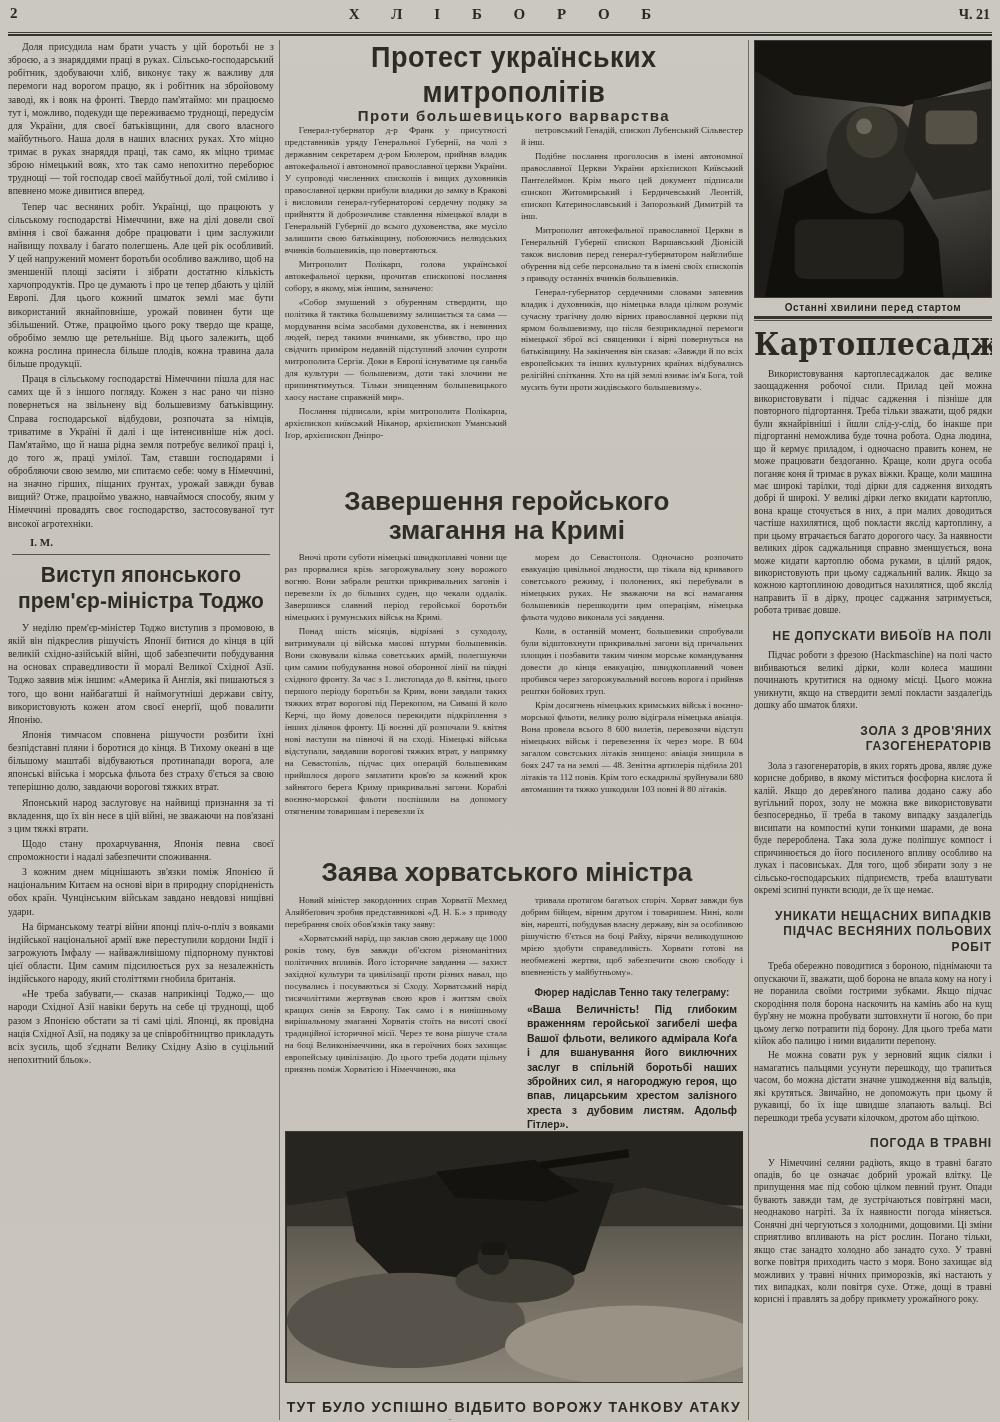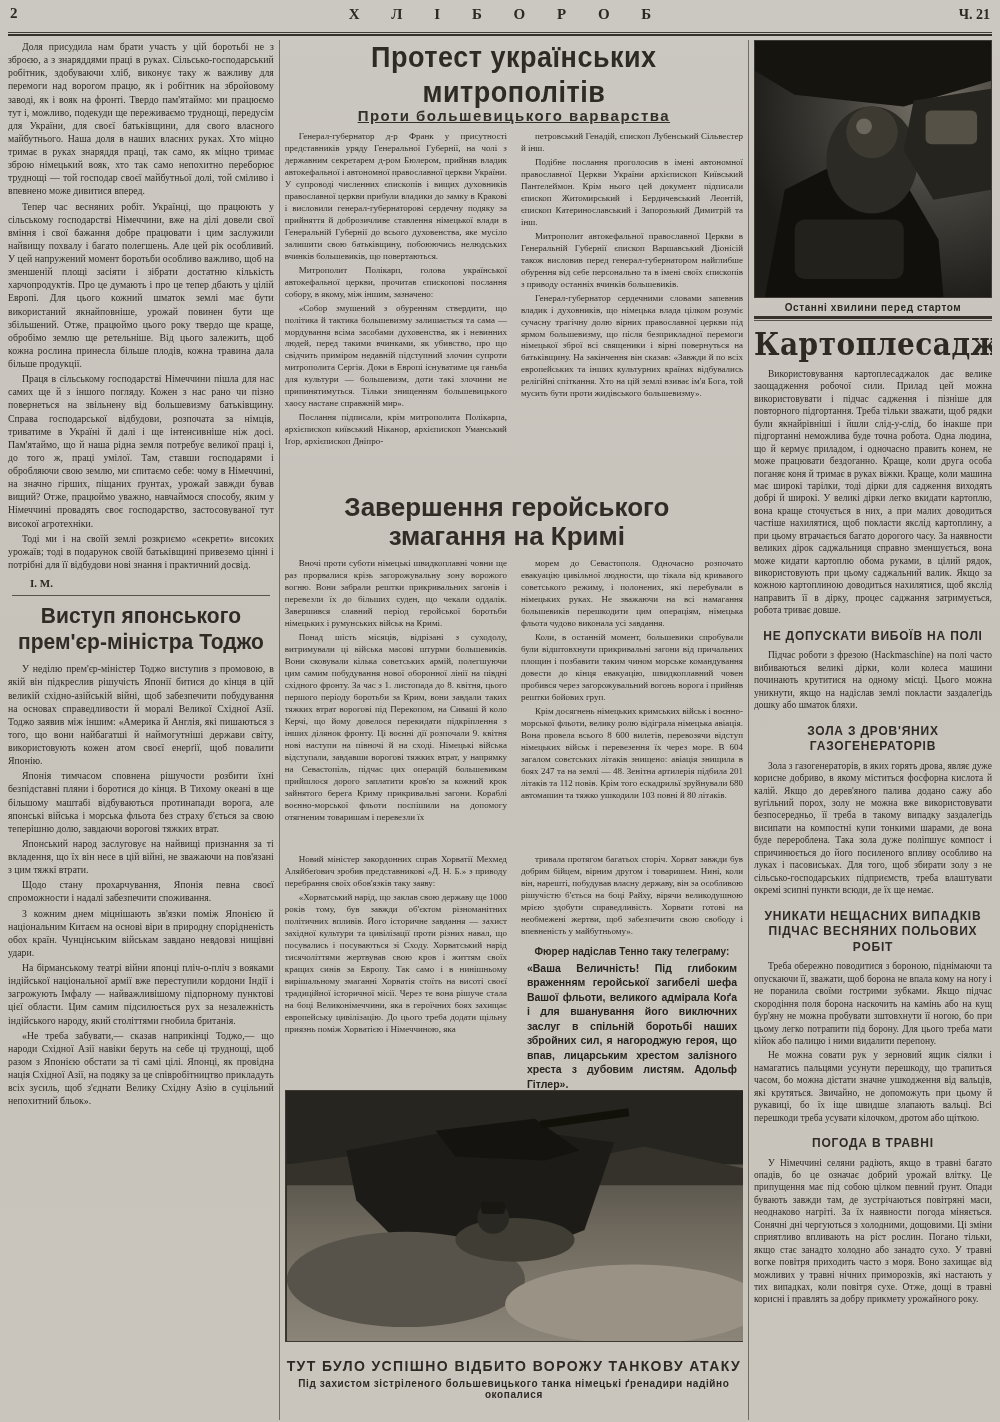--- a/index.html
+++ b/index.html
@@ -28,26 +28,26 @@
   .col-right  .para { font-size:9.5px; line-height:1.31; }
   .signature { font:bold 11px "Liberation Serif",serif; margin:6px 0 4px 22px; }
   
   .headline-left {
     font:bold 21px "Liberation Sans",sans-serif; text-align:center; line-height:1.15;
     margin:8px 2px 10px 2px; color:#2e2c25; transform:scaleY(1.08);
   }
   .h-protest { font:bold 27px "Liberation Sans",sans-serif; text-align:center; letter-spacing:.5px;
     color:#2e2b24; margin:4px 0 1px 0; transform:scaleY(1.12); }
   .h-protest-sub { font:bold 15px "Liberation Sans",sans-serif; text-align:center; letter-spacing:1.5px;
-    color:#33302a; margin-bottom:7px;text-decoration:underline; }
+    color:#33302a; margin-bottom:1px; }
   .h-big { font:bold 26px "Liberation Sans",sans-serif; text-align:center; line-height:1.1;
     color:#302d26; margin:10px 14px 8px 0; }
   .h-kart { font:bold 28px "DejaVu Serif",serif; text-align:center; color:#2d2a23;
     margin:7px 0 7px 0; transform:scaleY(1.1); letter-spacing:.5px; }
-  .sect-head { font:bold 12px "Liberation Sans",sans-serif; text-align:center; letter-spacing:.8px;
+  .sect-head { font:bold 12px "Liberation Sans",sans-serif; text-align:right; letter-spacing:.8px;
     margin:12px 0 5px 0; color:#2e2c26; line-height:1.3; }
   
   .twocol { display:flex; gap:14px; overflow:hidden; }
   .twocol > div { flex:1 1 0; min-width:0; }
   .tc1 { height:352px; } .tc2 { height:296px; } .tc3 { height:236px; }
   
   .rule-thin { border-top:1px solid #55524a; margin:6px 4px; }
   .rule-heavy { border-top:3px solid #35332c; border-bottom:1px solid #55524a; height:5px; margin:3px 0; }
   
   .photo { display:block; border:1px solid #3c3a33; background:#23221f; }
@@ -72,21 +72,20 @@
   </header>
   <div class="mast-rule"></div>
 
   <main class="columns">
 
     <section class="col-left">
       <div>
           <p class="para">Доля присудила нам брати участь у цій боротьбі не з зброєю, а з знаряддями праці в руках. Сільсько-господарський робітник, здобуваючи хліб, виконує таку ж важливу для перемоги над ворогом працю, як і робітник на збройовому заводі, як і вояк на фронті. Твердо пам'ятаймо: ми працюємо тут і, можливо, подекуди ще переживаємо труднощі, передусім для України, для своєї батьківщини, для свого власного майбутнього. Наша доля в наших власних руках. Хто міцно тримає в руках знаряддя праці, так само, як міцно тримає зброю німецький вояк, хто так само непохитно переборює труднощі — той господар своєї майбутньої долі, той сміливо і впевнено може дивитися вперед.</p>
           <p class="para">Тепер час весняних робіт. Українці, що працюють у сільському господарстві Німеччини, вже на ділі довели свої вміння і свої бажання добре працювати і цим заслужили найвищу похвалу і багато полегшень. Але цей рік особливий. У цей напружений момент боротьби особливо важливо, щоб на зменшеній площі засіяти і зібрати достатню кількість харчопродуктів. Про це думають і про це тепер дбають у цілій Европі. Для цього кожний шматок землі має бути використаний якнайповніше, урожай повинен бути ще збільшений. Отже, працюймо цього року твердо ще краще, обробімо землю ще ретельніше. Від цього залежить, щоб кожна рослина принесла більше плодів, кожна травина дала більше продукції.</p>
           <p class="para">Праця в сільському господарстві Німеччини пішла для нас самих ще й з іншого погляду. Кожен з нас рано чи пізно повернеться на звільнену від большевизму батьківщину. Справа господарської відбудови, розпочата за німців, триватиме в Україні й далі і ще інтенсивніше ніж досі. Пам'ятаймо, що й наша рідна земля потребує великої праці і, до того ж, праці умілої. Там, ставши господарями і обробляючи свою землю, ми спитаємо себе: чому в Німеччині, на значно гірших, піщаних ґрунтах, урожай завжди бував вищий? Отже, працюймо уважно, навчаймося способу, яким у Німеччині провадять своє господарство, застосовуваної тут високої агротехніки.</p>
-          <p class="para">Тоді ми і на своїй землі розкриємо «секрети» високих урожаїв; тоді в подарунок своїй батьківщині привеземо цінні і потрібні для її відбудови нові знання і практичний досвід.</p>
         </div>
       <p class="signature">І. М.</p>
       <div class="rule-thin"></div>
       <h2 class="headline-left">Виступ японського прем'єр-міністра Тоджо</h2>
       <div>
           <p class="para">У неділю прем'єр-міністер Тоджо виступив з промовою, в якій він підкреслив рішучість Японії битися до кінця в цій великій східно-азійській війні, щоб забезпечити побудування на основах справедливости й моралі Великої Східної Азії. Тоджо заявив між іншим: «Америка й Англія, які пишаються з того, що вони найбагатші й наймогутніші держави світу, використовують кожен атом своєї енерґії, щоб повалити Японію.</p>
           <p class="para">Японія тимчасом сповнена рішучости розбити їхні безпідставні пляни і боротися до кінця. В Тихому океані в ще більшому маштабі відбуваються протинапади ворога, але японські війська і морська фльота без страху б'ється за свою теперішню долю, завдаючи ворогові тяжких втрат.</p>
           <p class="para">Японський народ заслуговує на найвищі признання за ті вкладення, що їх він несе в цій війні, не зважаючи на пов'язані з цим тяжкі втрати.</p>
           <p class="para">Щодо стану прохарчування, Японія певна своєї спроможности і надалі забезпечити споживання.</p>
           <p class="para">З кожним днем міцнішають зв'язки поміж Японією й національним Китаєм на основі віри в природну спорідненість обох країн. Чунцінським військам завдано невдовзі нищівні удари.</p>
@@ -122,20 +121,21 @@
             <p class="para">Вночі проти суботи німецькі швидкоплавні човни ще раз прорвалися крізь загорожувальну зону ворожого вогню. Вони забрали рештки прикривальних загонів і перевезли їх до більших суден, що чекали оддалік. Завершився славний період геройської боротьби німецьких і румунських військ на Кримі.</p>
             <p class="para">Понад шість місяців, відрізані з суходолу, витримували ці війська масові штурми большевиків. Вони сковували кілька советських армій, полегшуючи цим самим побудування нової оборонної лінії на півдні східного фронту. За час з 1. листопада до 8. квітня, цього першого періоду боротьби за Крим, вони завдали таких тяжких втрат ворогові під Перекопом, на Сиваші й коло Керчі, що йому довелося перекидати підкріплення з інших ділянок фронту. Ці воєнні дії розпочали 9. квітня нові наступи на півночі й на сході. Німецькі війська відступали, завдавши ворогові тяжких втрат, у напрямку на Севастопіль, підчас цих операцій большевикам прийшлося дорого заплатити кров'ю за кожний крок зайнятого берега Криму прикривальні загони. Кораблі воєнно-морської фльоти поспішили на допомогу отягненим товаришам і перевезли їх</p>
           </div>
         <div>
             <p class="para">морем до Севастополя. Одночасно розпочато евакуацію цивільної людности, що тікала від кривавого советського режиму, і полонених, які перебували в німецьких руках. Не зважаючи на всі намагання большевиків перешкодити цим операціям, німецька фльота чудово виконала усі завдання.</p>
             <p class="para">Коли, в останній момент, большевики спробували були відштовхнути прикривальні загони від причальних площин і позбавити таким чином морське командування довести до кінця евакуацію, швидкоплавний човен пробився через загорожувальний вогонь ворога і прийняв рештки бойових груп.</p>
             <p class="para">Крім досягнень німецьких кримських військ і воєнно-морської фльоти, велику ролю відіграла німецька авіація. Вона провела всього 8 600 вилетів, перевозячи відступ німецьких військ і перевезення їх через море. В 604 загалом совєтських літаків знищено: авіація знищила в боях 247 та на землі — 48. Зенітна артилерія підбила 201 літаків та 112 повів. Крім того ескадрильї зруйнували 680 автомашин та тяжко ушкодили 103 повні й 80 літаків.</p>
           </div>
       </div>
 
+      <h2 class="h-big">Заява хорватського міністра</h2>
       <div class="twocol tc3">
         <div>
             <p class="para">Новий міністер закордонних справ Хорватії Мехмед Аляйбеґович зробив представникові «Д. Н. Б.» з приводу перебрання своїх обов'язків таку заяву:</p>
             <p class="para">«Хорватський нарід, що заклав свою державу ще 1000 років тому, був завжди об'єктом різноманітних політичних впливів. Його історичне завдання — захист західної культури та цивілізації проти різних навал, що посувались і посуваються зі Сходу. Хорватський нарід тисячоліттями жертвував свою кров і життям своїх кращих синів за Европу. Так само і в нинішньому вирішальному змаганні Хорватія стоїть на висоті своєї традиційної історичної місії. Через те вона рішуче стала на боці Великонімеччини, яка в героїчних боях захищає европейську цивілізацію. До цього треба додати щільну приязнь поміж Хорватією і Німеччиною, яка</p>
           </div>
         <div>
           <div>
               <p class="para">тривала протягом багатьох сторіч. Хорват завжди був добрим бійцем, вірним другом і товаришем. Нині, коли він, нарешті, побудував власну державу, він за особливою рішучістю б'ється на боці Райху, вірячи великодушною мрією здобути справедливість. Хорвати готові на необмежені жертви, щоб забезпечити свою свободу і впевненість у майбутньому».</p>
             </div>
           <p class="telegram-intro">Фюрер надіслав Тенно таку телеграму:</p>
@@ -195,21 +195,21 @@
       </figure>
       <div class="rule-heavy"></div>
 
       <h2 class="h-kart">Картоплесаджалки</h2>
       <div>
           <p class="para">Використовування картоплесаджалок дає велике заощадження робочої сили. Прилад цей можна використовувати і підчас садження і пізніше для повторного підгортання. Треба тільки зважати, щоб рядки були якнайрівніші і йшли слід-у-слід, бо інакше при підгортанні неможлива буде точна робота. Одна людина, що й кермує приладом, і одночасно править конем, не може працювати бездоганно. Краще, коли друга особа поганяє коня й тримає в руках віжки. Краще, коли машина має широкі тарілки, тоді дірки для садження виходять добрі й широкі. У великі дірки легко вкидати картоплю, вона краще сточується в них, а при малих доводиться частіше нахилятися, щоб покласти якслід картоплину, а при цьому втрачається багато дорогого часу. За наявности великих дірок саджальниця справно зменшується, вона може кидати картоплю обома руками, в цілий рядок, використовують при цьому саджальний валик. Якщо за кожною картоплиною доводиться нахилятися, щоб якслід направить її в дірку, процес саджання затримується, робота триває довше.</p>
         </div>
 
       <h3 class="sect-head">НЕ ДОПУСКАТИ ВИБОЇВ НА ПОЛІ</h3>
       <div>
-          <p class="para">Підчас роботи з фрезою (Hackmaschine) на полі часто вибиваються великі дірки, коли колеса машини починають крутитися на одному місці. Цього можна уникнути, якщо на надіслав землі покласти заздалегідь дошку або шматок бляхи.</p>
+          <p class="para">Підчас роботи з фрезою (Hackmaschine) на полі часто вибиваються великі дірки, коли колеса машини починають крутитися на одному місці. Цього можна уникнути, якщо на ствердити землі покласти заздалегідь дошку або шматок бляхи.</p>
         </div>
 
       <h3 class="sect-head">ЗОЛА З ДРОВ'ЯНИХ ГАЗОГЕНЕРАТОРІВ</h3>
       <div>
           <p class="para">Зола з газогенераторів, в яких горять дрова, являє дуже корисне добриво, в якому міститься фосфорна кислота й калій. Якщо до дерев'яного палива додано сажу або вугільний порох, золу не можна вже використовувати безпосередньо, її треба в такому випадку заздалегідь висипати на компостні купи тонкими шарами, де вона буде перероблена. Така зола дуже поліпшує компост і спричинюється до його посиленого впливу особливо на луках і пасовиськах. Для того, щоб збирати золу з не сільсько-господарських підприємств, треба влаштувати окремі зсипні пункти всюди, де їх ще немає.</p>
         </div>
 
       <h3 class="sect-head">УНИКАТИ НЕЩАСНИХ ВИПАДКІВ ПІДЧАС ВЕСНЯНИХ ПОЛЬОВИХ РОБІТ</h3>
       <div>
           <p class="para">Треба обережно поводитися з бороною, піднімаючи та опускаючи її, зважати, щоб борона не впала кому на ногу і не поранила своїми гострими зубками. Якщо підчас скородіння поля борона наскочить на камінь або на кущ бур'яну не можна пробувати зштовхнути її ногою, бо при цьому легко потрапити під борону. Для цього треба мати кійок або палицю і ними видалити перепону.</p>

